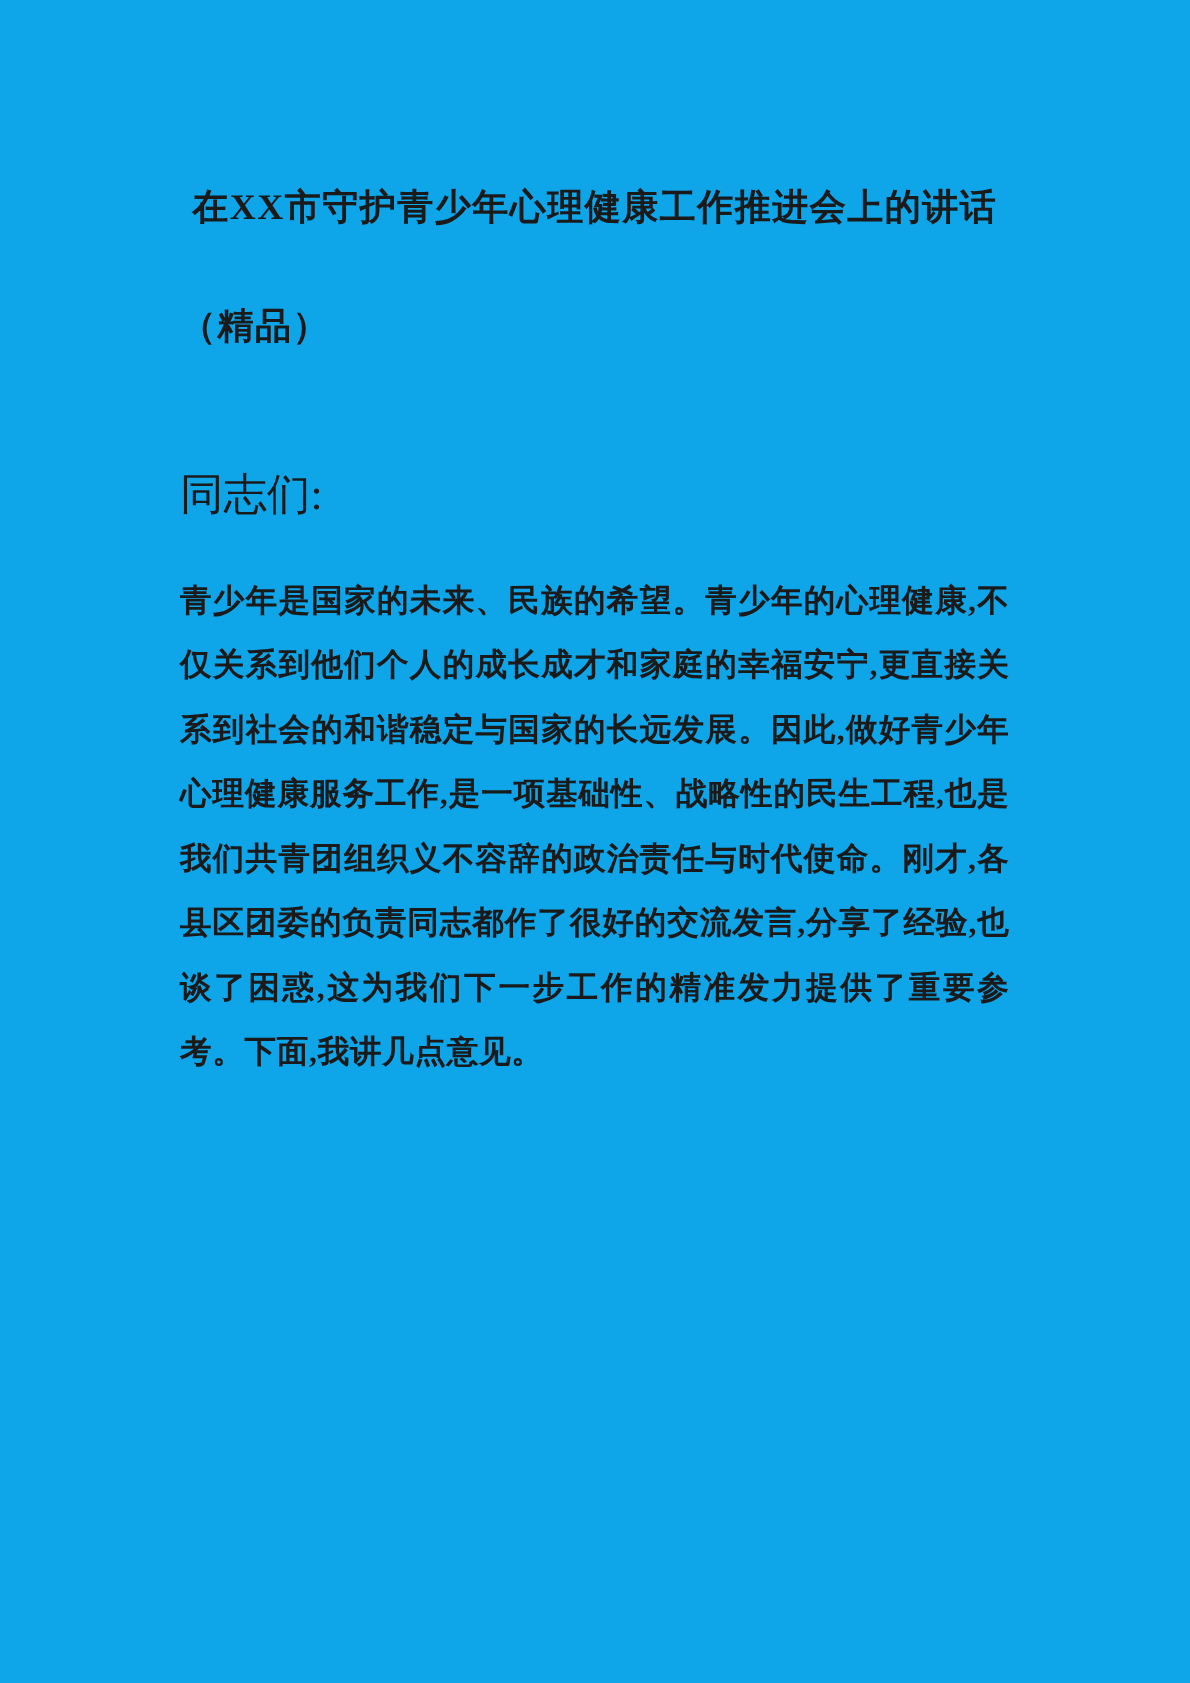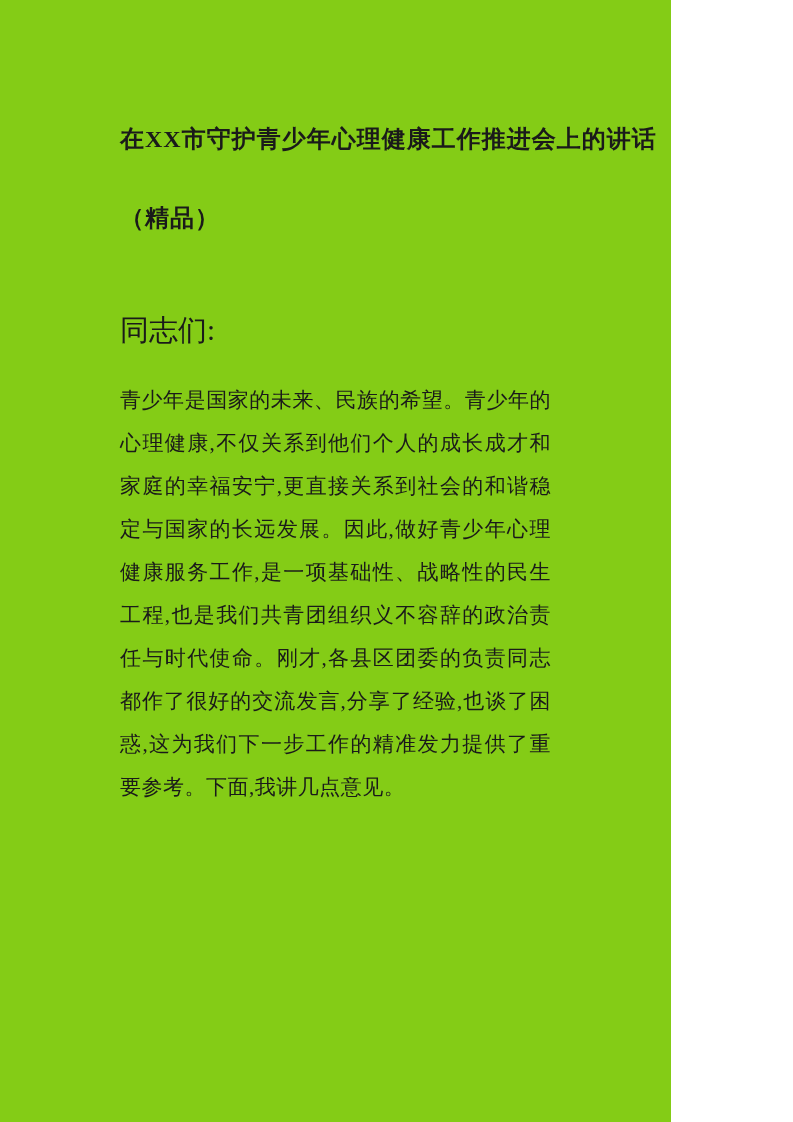--- a/index.html
+++ b/index.html
@@ -2,23 +2,23 @@
 <html><head>
 <meta charset="utf-8">
 <style>
   html, body {
     margin: 0;
     padding: 0;
     background: #ffffff;
   }
   .page {
     position: relative;
-    width: 671px;
+    width: 793px;
     height: 1122px;
-    background: #84cc16;
+    background: #0ea5e9;
     overflow: hidden;
     font-family: "Liberation Serif", "DejaVu Serif", serif;
     color: #1a1a1a;
   }
   .content {
     box-sizing: border-box;
     padding: 118px 120px 0 120px;
   }
   .doc-title {
     margin: 0;
@@ -44,21 +44,21 @@
     text-align: left;
   }
   .para {
     font-size: 21px;
     line-height: 43px;
     text-align: justify;
     text-justify: inter-character;
     letter-spacing: 0.5px;
   }
   .para-1 { margin: 40px 0 0 0; }
-  .para-2 { margin: 27px 0 0 0; }
+  .para-2 { margin: 27px 0 0 0; font-weight: bold; }
 </style>
 </head>
 <body>
 
 <div class="page">
   <div class="content">
     <h1 class="doc-title">在XX市守护青少年心理健康工作推进会上的讲话</h1>
     <h2 class="doc-subtitle">（精品）</h2>
     <p class="salutation">同志们:</p>
     <p class="para para-2">青少年是国家的未来、民族的希望。青少年的心理健康,不仅关系到他们个人的成长成才和家庭的幸福安宁,更直接关系到社会的和谐稳定与国家的长远发展。因此,做好青少年心理健康服务工作,是一项基础性、战略性的民生工程,也是我们共青团组织义不容辞的政治责任与时代使命。刚才,各县区团委的负责同志都作了很好的交流发言,分享了经验,也谈了困惑,这为我们下一步工作的精准发力提供了重要参考。下面,我讲几点意见。</p>

